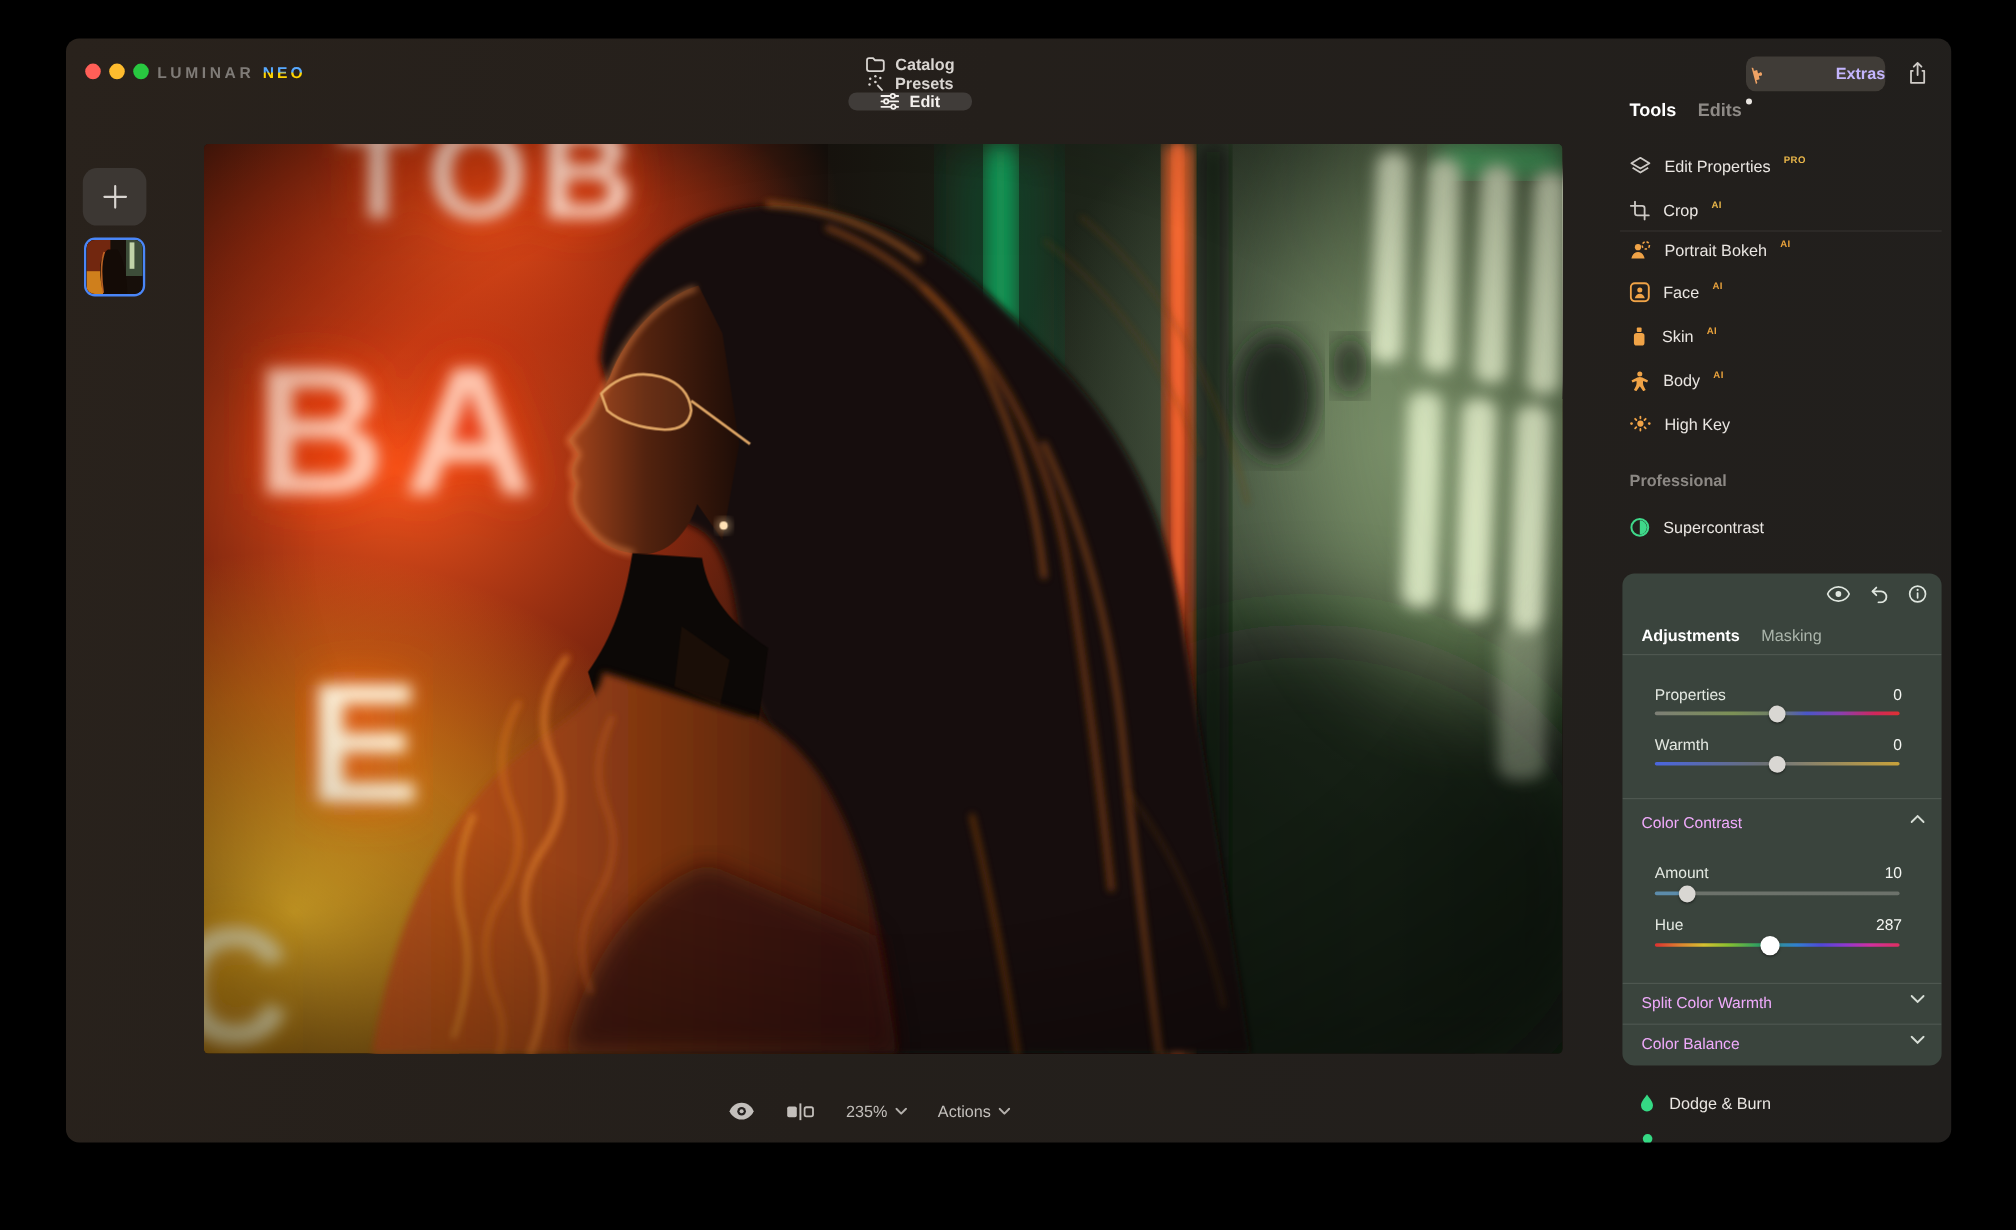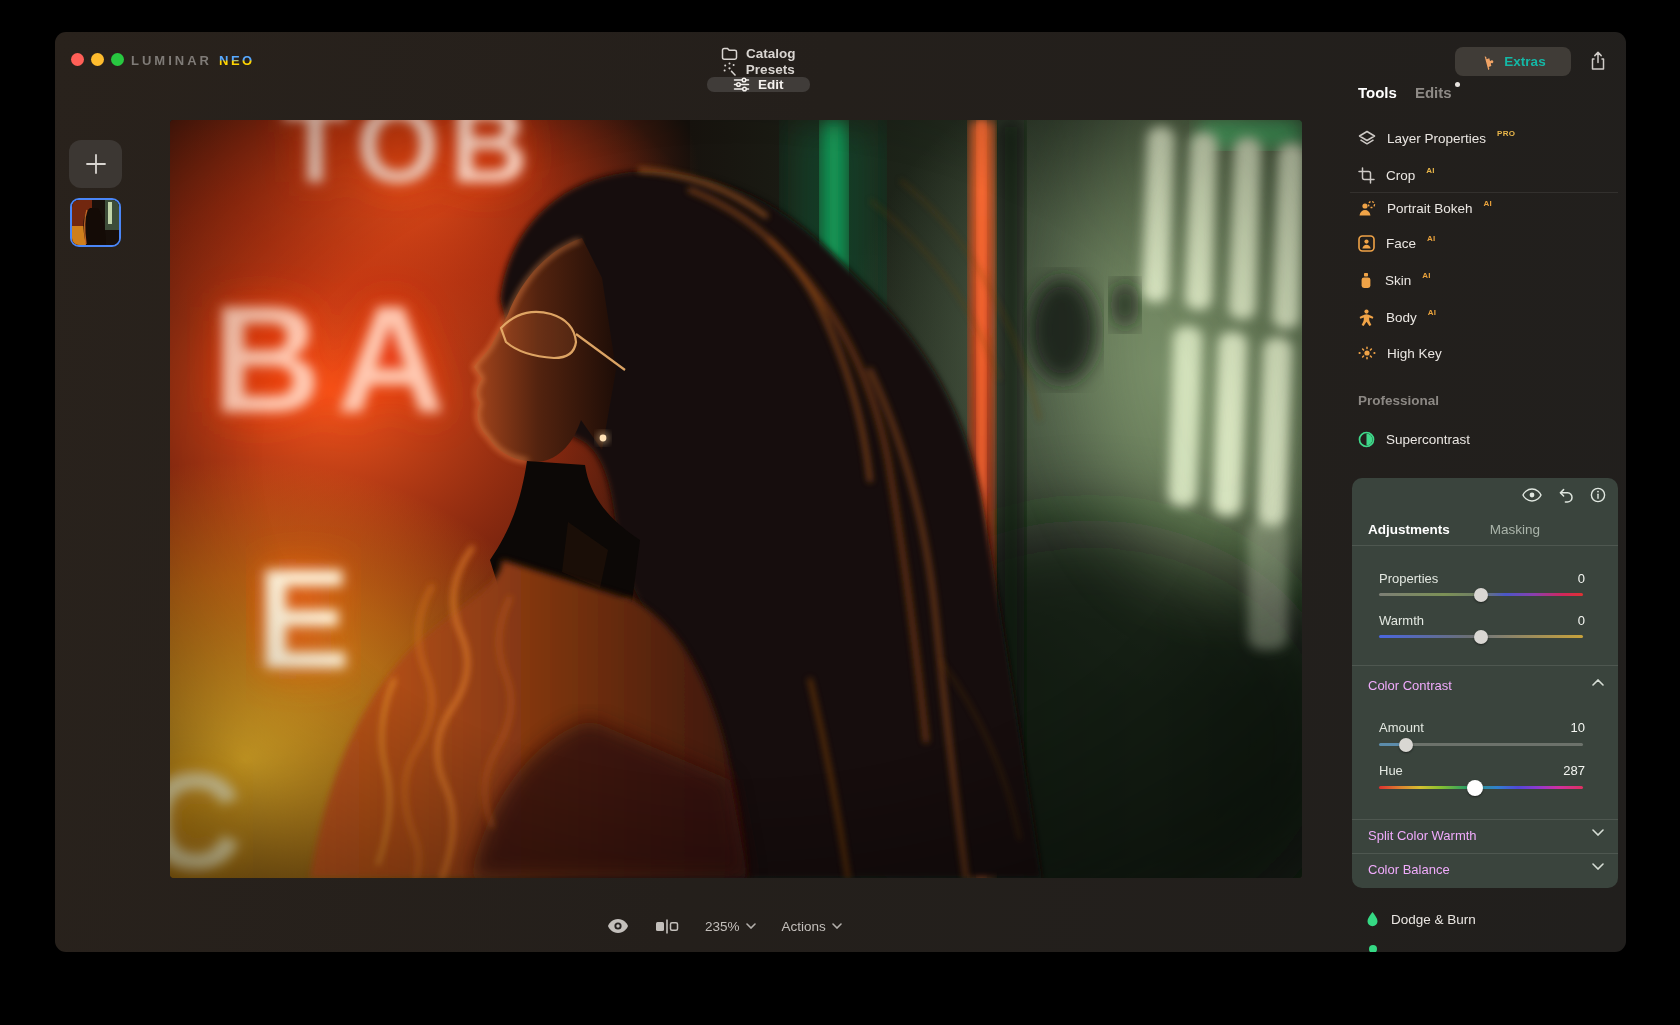--- a/index.html
+++ b/index.html
@@ -14,22 +14,22 @@
   .traffic span { width:13px; height:13px; border-radius:50%; display:block; }
   .logo { position:absolute; left:76px; top:20px; display:flex; align-items:center; gap:7px; }
   .logo .brand1 { font-size:13px; font-weight:bold; letter-spacing:3px; color:#7f7b77; }
   .navtabs { position:absolute; left:648px; top:14px; height:30px; display:flex; align-items:center;flex-direction:column; }
   .navtab { display:flex; align-items:center; gap:8px; padding:0 18px; height:30px; border-radius:7px;
     color:#d9d5d1; font-size:13.5px; font-weight:600; cursor:default; }
   .navtab.active { background:#403c39; color:#f4f1ee; }
   .navsep { width:1px; height:16px; background:rgba(255,255,255,.16); }
   .icon { display:inline-flex; align-items:center; justify-content:center; }
   .extras-btn { position:absolute; left:1400px; top:15px; width:116px; height:29px; border-radius:8px;
-    background:#403c37; display:flex; align-items:center; justify-content:center; gap:8px;
-    color:#14b8a6; font-size:13.5px; font-weight:600; }
+    background:#403c37; display:flex; align-items:center; justify-content:space-between; gap:8px;
+    color:#c4b5fd; font-size:13.5px; font-weight:600; }
   .share-btn { position:absolute; left:1528px; top:14px; width:30px; height:30px; display:flex;
     align-items:center; justify-content:center; color:#cfcbc7; }
 
   
   .layers-title { position:absolute; left:18px; top:64px; font-size:11px; font-weight:bold; color:#eceae7;margin-top:48px; }
   .add-layer { position:absolute; left:14px; top:108px; width:53px; height:48px; border-radius:12px;
     background:#3c3733; display:flex; align-items:center; justify-content:center; color:#d9d5d1; }
   .layer-thumb { position:absolute; left:15px; top:166px; width:51px; height:49px; border-radius:9px;
     border:2px solid #4a86f7; overflow:hidden; background:#120d09; }
   .layer-thumb svg { display:block; }
@@ -56,21 +56,21 @@
   .section-label { position:absolute; left:1303px; transform:translateY(-8px); font-size:13.5px;
     font-weight:bold; color:#8c8884; }
 
   
   .ch-panel { position:absolute; left:1297px; top:446px; width:266px; height:410px; border-radius:10px;
     background:#3a443d; overflow:hidden; }
   .ch-head { position:absolute; left:0; top:0; width:100%; height:34px; background:#46514a;
     display:flex; align-items:center; padding:0 14px; gap:9px; color:#f2f4f0; }
   .ch-title { font-size:13.5px; font-weight:bold; }
   .ch-head-icons { position:absolute; right:12px; top:0; height:34px; display:flex; align-items:center; gap:16px; color:#dfe6df; }
-  .ch-tabs { position:absolute; left:16px; top:44px; display:flex; gap:40px; font-size:13.5px; }
+  .ch-tabs { position:absolute; left:16px; top:44px; display:flex; gap:18px; font-size:13.5px; }
   .ch-tab.on { color:#fff; font-weight:bold; }
   .ch-tab.off { color:#aab4aa; }
   .ch-div { position:absolute; left:0; width:100%; height:1px; background:rgba(255,255,255,.10); }
   .sl-label { position:absolute; font-size:13px; color:#e3e8e1; transform:translateY(-8px); }
   .sl-value { position:absolute; right:33px; font-size:13px; color:#f4f6f2; transform:translateY(-8px); }
   .sl-track { position:absolute; left:27px; width:204px; height:3px; border-radius:2px; }
   .sl-thumb { position:absolute; top:50%; width:14px; height:14px; border-radius:50%; background:#d9d7d3;
     transform:translate(-7px,-7px); box-shadow:0 1px 2px rgba(0,0,0,.5); }
   .sl-thumb.big { width:16px; height:16px; background:#ffffff; transform:translate(-8px,-8px); }
   .grad-brilliance { background:linear-gradient(90deg,#7d7f76 0%,#7c9156 32%,#6e7d67 50%,#4a57c8 62%,#8a3fae 76%,#d0275c 90%,#de3232 100%); }
@@ -387,21 +387,21 @@
     </span>
   </div>
 
   <div class="tool-row" style="top:106px">
     <span class="icon" style="color:#cdc9c5">
       <svg width="18" height="17" viewBox="0 0 18 17" fill="none" stroke="currentColor" stroke-width="1.5" stroke-linejoin="round">
         <path d="M9 1.5 16.5 6 9 10.5 1.5 6z"></path>
           <path d="M2.5 9.8 9 13.8l6.5-4"></path>
       </svg>
     </span>
-    <span>Layer Properties</span>
+    <span>Edit Properties</span>
     <span class="tool-badge" style="color:#e9b64a">PRO</span>
   </div>
 
   <div class="tool-row" style="top:143px">
     <span class="icon" style="color:#cdc9c5">
       <svg width="17" height="17" viewBox="0 0 17 17" fill="none" stroke="currentColor" stroke-width="1.5" stroke-linecap="round">
         <path d="M4.5 1v9.5A2 2 0 0 0 6.5 12.5H16"></path>
           <path d="M1 4.5h9.5a2 2 0 0 1 2 2V16"></path>
       </svg>
     </span>

